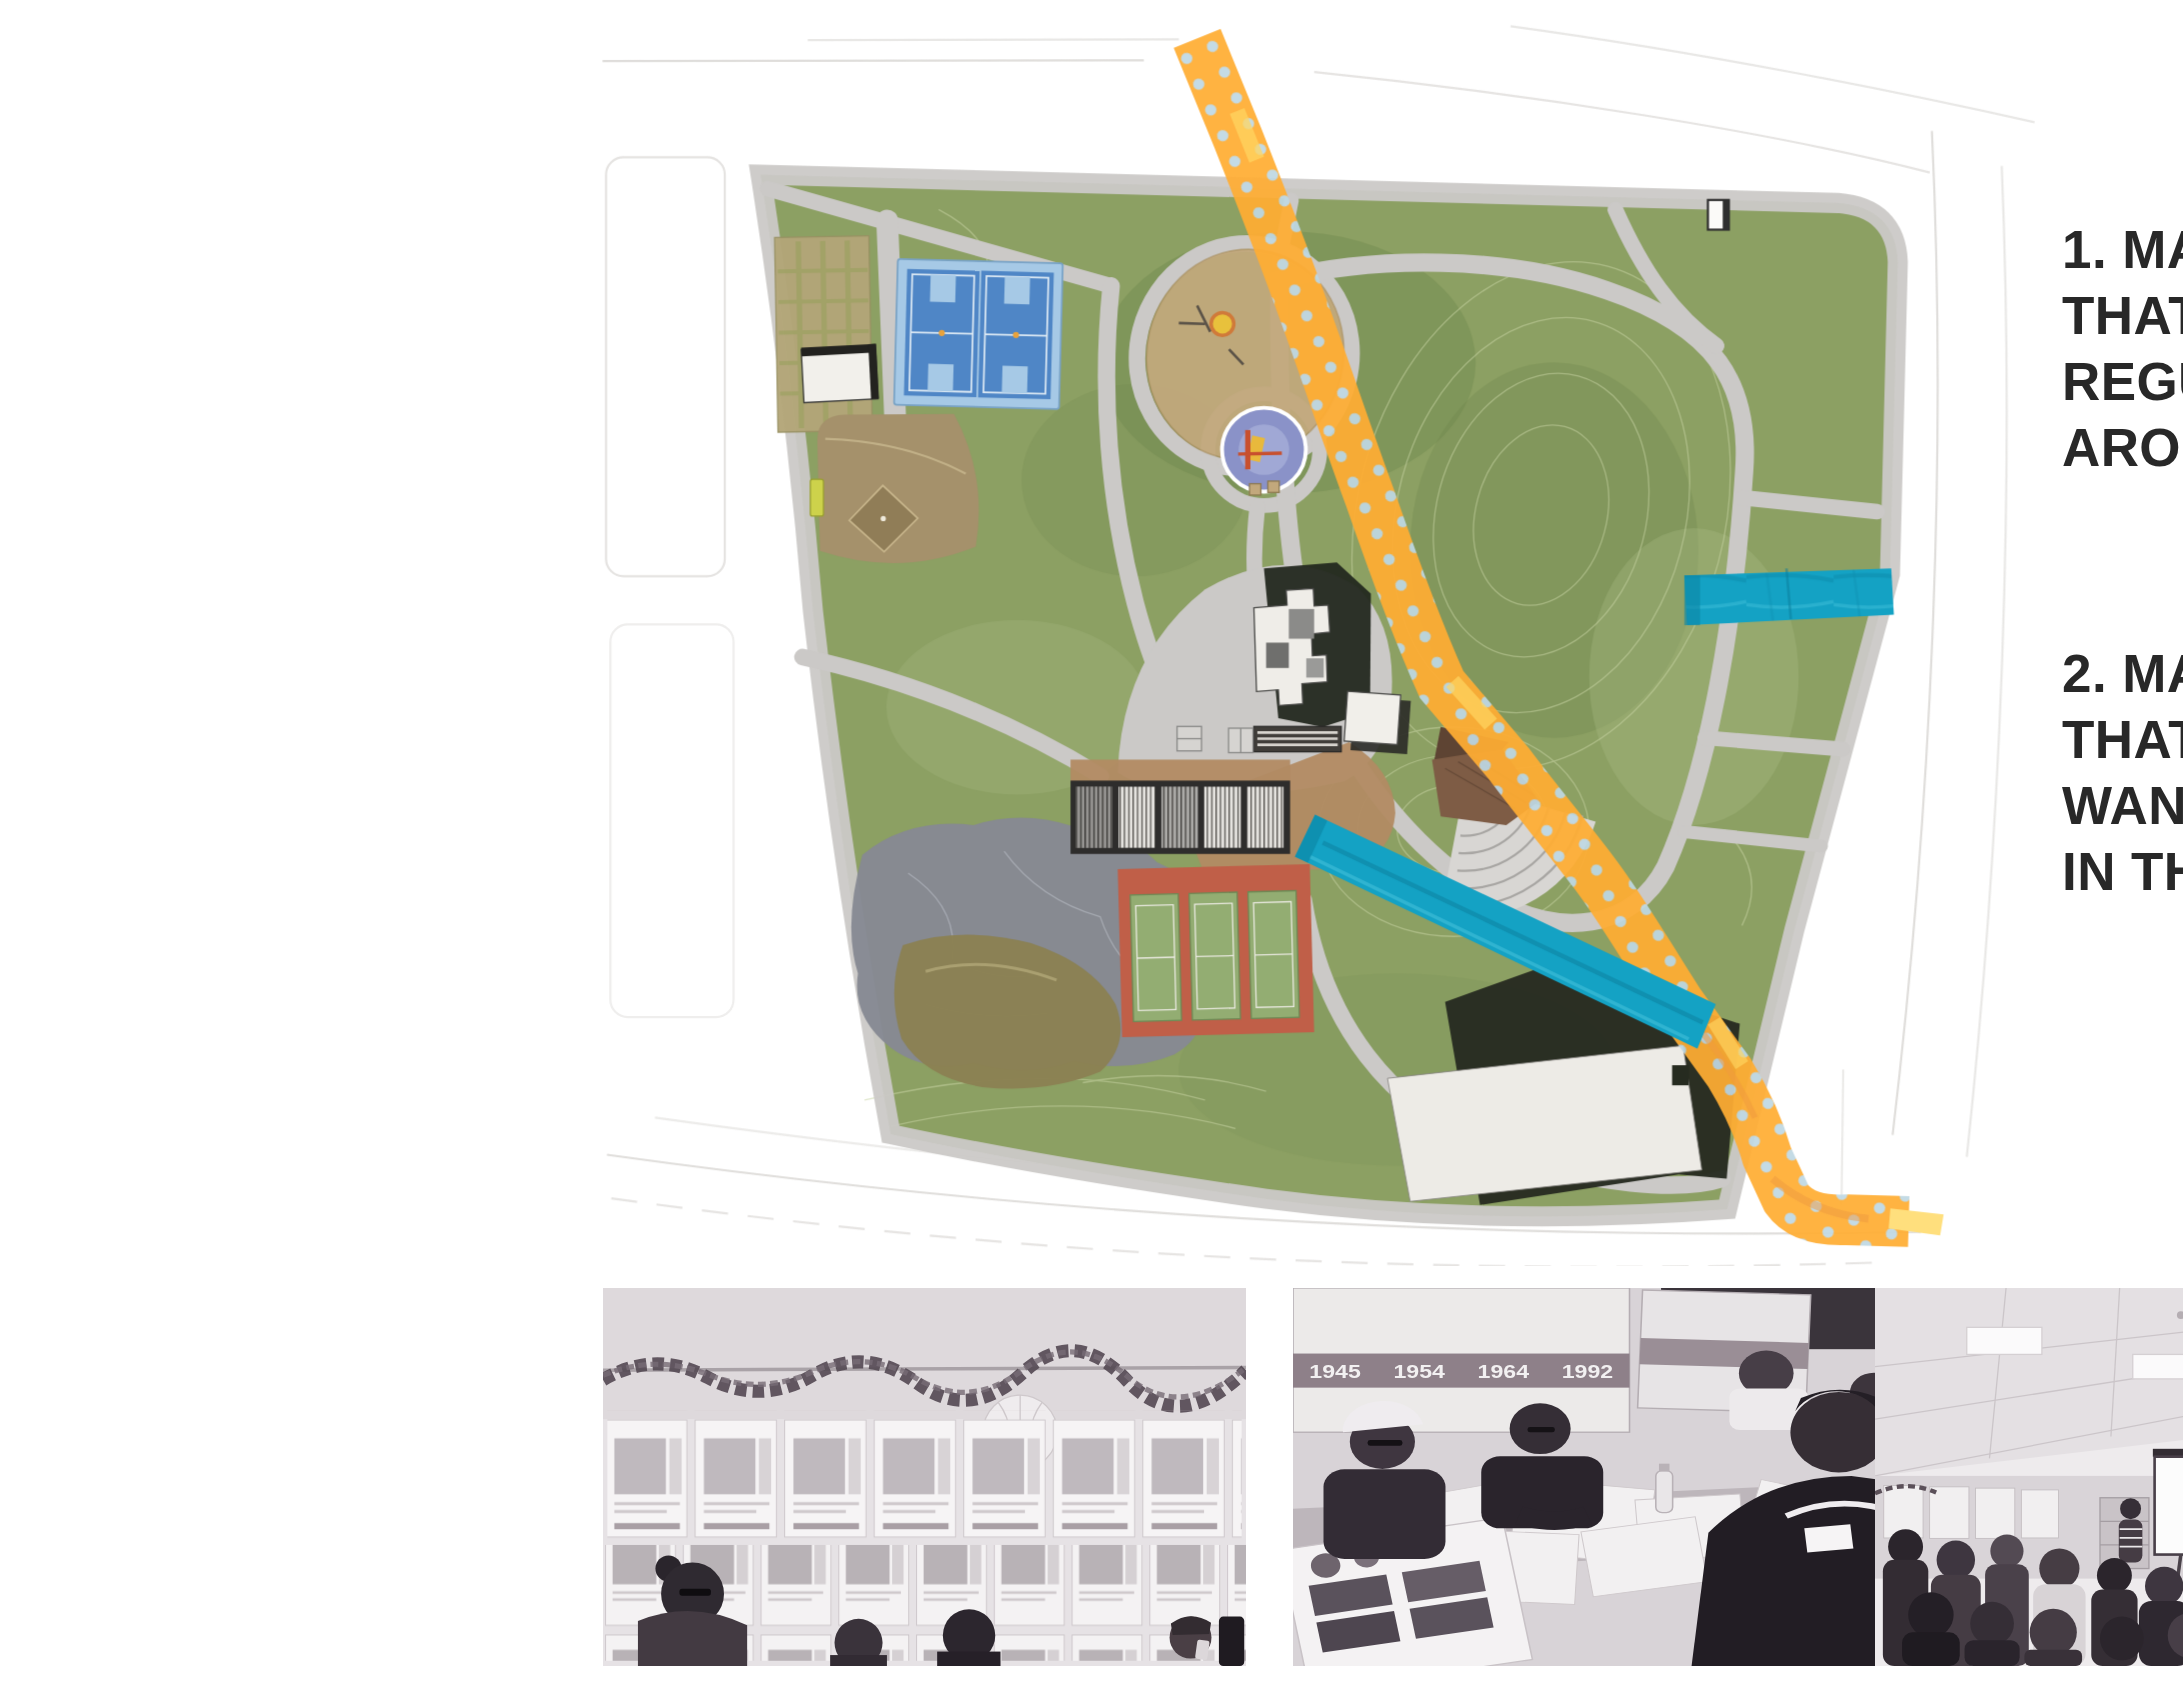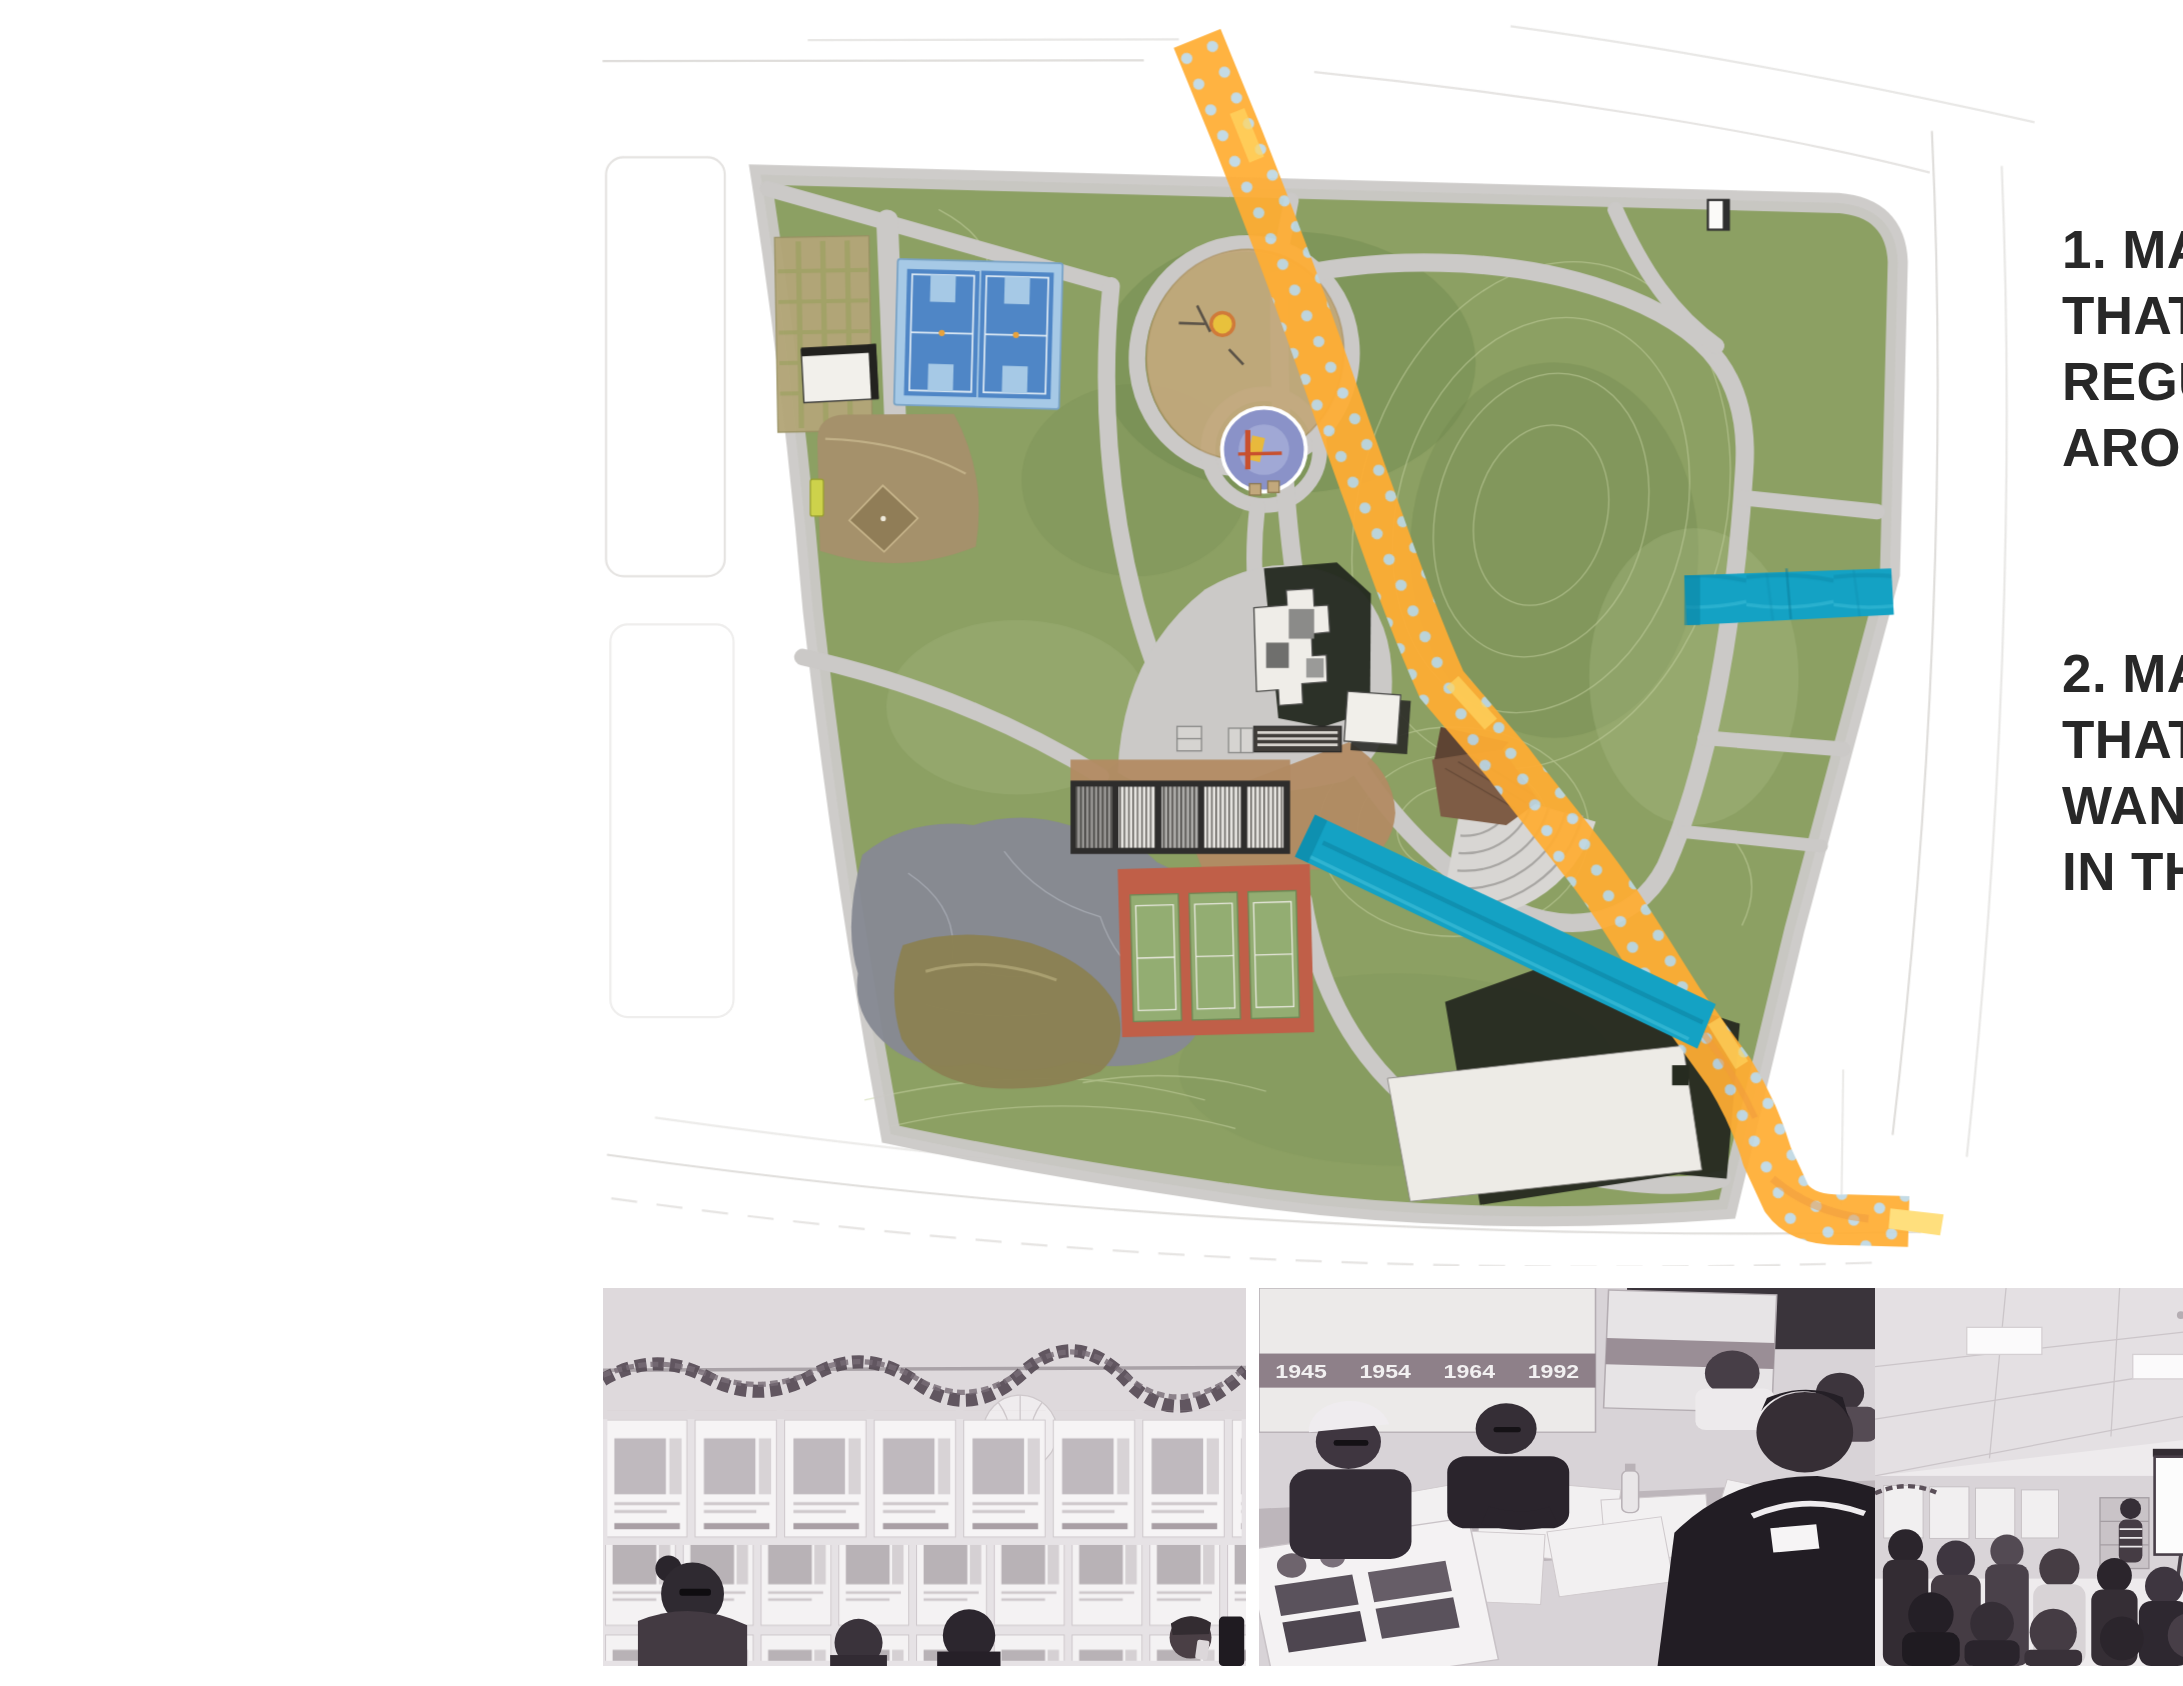--- a/index.html
+++ b/index.html
@@ -3,21 +3,21 @@
 <meta charset="utf-8">
 <style>
   html,body{margin:0;padding:0;background:#ffffff;width:3457px;height:1687px;
     font-family:"Liberation Sans",sans-serif;overflow:hidden;position:relative;}
   .abs{position:absolute;}
   .instruction{position:absolute;left:2062px;width:742px;color:#282828;
     font-weight:700;font-size:53px;line-height:66px;letter-spacing:0.4px;white-space:nowrap;}
   .photo{position:absolute;top:1288px;height:378px;background:#e6e2e5;}
   .photo svg{display:block;width:100%;height:100%;}
   #photo-1{left:603px;width:643px;}
-  #photo-2{left:1259px;width:713px;}
+  #photo-2{left:1293px;width:713px;}
   #photo-3{left:1875px;width:488px;}
 </style>
 </head>
 <body>
 
 <svg class="abs" style="left:0;top:0;" width="2052" height="1266" viewBox="0 0 4700 2900">
   <defs>
     <pattern id="tapeDots" patternUnits="userSpaceOnUse" width="92" height="92" patternTransform="rotate(20)">
       <rect width="92" height="92" fill="#FFAD33"></rect>
       <circle cx="24" cy="24" r="13" fill="#BFD8E3"></circle>

